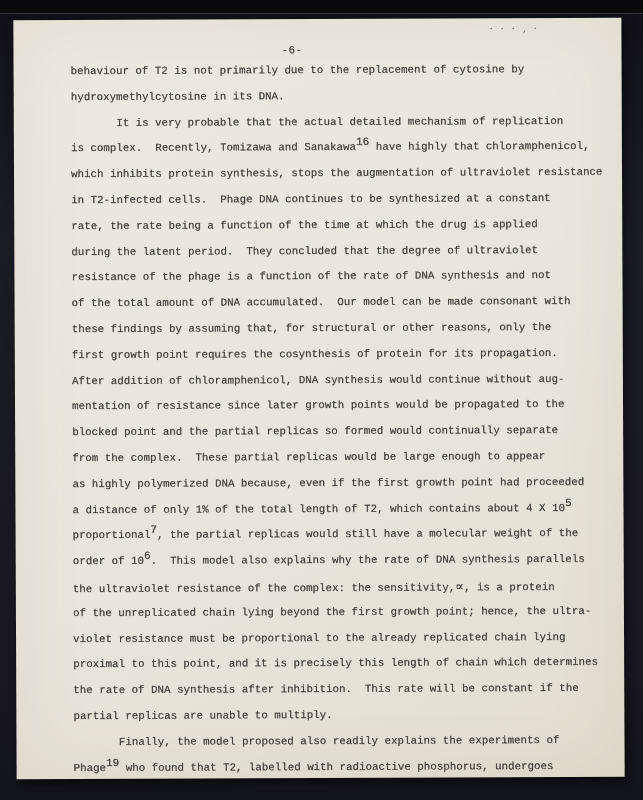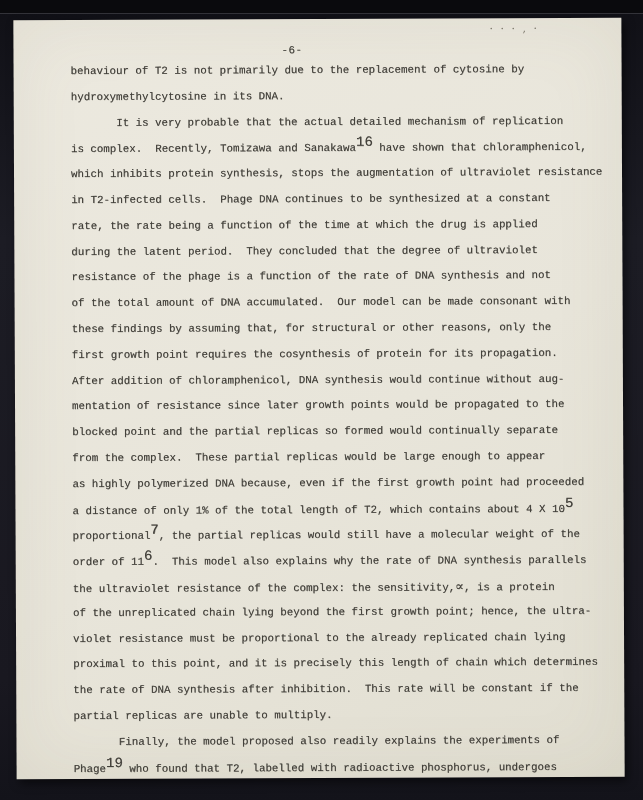--- a/index.html
+++ b/index.html
@@ -68,21 +68,21 @@
     text-shadow: 0.3px 0.3px 0.5px rgba(64,62,56,0.55);
   }
   .line {
     height: 25.8px;
     line-height: 25.8px;
     white-space: pre;
   }
   .sup {
     position: relative;
     top: -5px;
-    font-size: 14px;
+    font-size: 11px;
   }
   .u {
     text-underline-offset: 2px;
   }
   .alpha {
     font-family: "DejaVu Serif", serif;
     font-style: italic;
     font-size: 13px;
   }
 </style>
@@ -91,37 +91,37 @@
 
 <div class="top-strip"></div>
 
 <div class="paper">
   <div class="page-number">-6-</div>
   <div class="pencil-marks">· · · ,     ·</div>
   <div class="doc-body">
       <div class="line"><span>behaviour of T2 is not primarily due to the replacement of cytosine by</span></div>
       <div class="line"><span>hydroxymethylcytosine in its DNA.</span></div>
       <div class="line"><span>       It is very probable that the actual detailed mechanism of replication</span></div>
-      <div class="line"><span>is complex.  Recently, Tomizawa and Sanakawa</span><span class="sup">16</span><span> have shown that chloramphenicol,</span></div>
+      <div class="line"><span>is complex.  Recently, Tomizawa and Sanakawa</span><span class="sup">16</span><span> have highly that chloramphenicol,</span></div>
       <div class="line"><span>which inhibits protein synthesis, stops the augmentation of ultraviolet resistance</span></div>
       <div class="line"><span>in T2-infected cells.  Phage DNA continues to be synthesized at a constant</span></div>
       <div class="line"><span>rate, the rate being a function of the time at which the drug is applied</span></div>
       <div class="line"><span>during the latent period.  They concluded that the degree of ultraviolet</span></div>
       <div class="line"><span>resistance of the phage is a function of the rate of DNA synthesis and not</span></div>
       <div class="line"><span>of the total amount of DNA accumulated.  Our model can be made consonant with</span></div>
       <div class="line"><span>these findings by assuming that, for structural or other reasons, only the</span></div>
       <div class="line"><span class="u">first</span><span> growth point requires the cosynthesis of protein for its propagation.</span></div>
       <div class="line"><span>After addition of chloramphenicol, DNA synthesis would continue without aug-</span></div>
       <div class="line"><span>mentation of resistance since later growth points would be propagated to the</span></div>
       <div class="line"><span>blocked point and the partial replicas so formed would continually separate</span></div>
       <div class="line"><span>from the complex.  These partial replicas would be large enough to appear</span></div>
       <div class="line"><span>as highly polymerized DNA because, even if the first growth point had proceeded</span></div>
       <div class="line"><span>a distance of only 1% of the total length of T2, which contains about 4 X 10</span><span class="sup">5</span></div>
       <div class="line"><span>proportional</span><span class="sup">7</span><span>, the partial replicas would still have a molecular weight of the</span></div>
-      <div class="line"><span>order of 11</span><span class="sup">6</span><span>.  This model also explains why the rate of DNA synthesis parallels</span></div>
+      <div class="line"><span>order of 10</span><span class="sup">6</span><span>.  This model also explains why the rate of DNA synthesis parallels</span></div>
       <div class="line"><span>the ultraviolet resistance of the complex: the sensitivity,</span><span class="alpha">∝</span><span>, is a protein</span></div>
       <div class="line"><span>of the unreplicated chain lying beyond the first growth point; hence, the ultra-</span></div>
       <div class="line"><span>violet resistance must be proportional to the already replicated chain lying</span></div>
       <div class="line"><span>proximal to this point, and it is precisely this length of chain which determines</span></div>
       <div class="line"><span>the rate of DNA synthesis after inhibition.  This rate will be constant if the</span></div>
       <div class="line"><span>partial replicas are unable to multiply.</span></div>
       <div class="line"><span>       Finally, the model proposed also readily explains the experiments of</span></div>
       <div class="line"><span>Phage</span><span class="sup">19</span><span> who found that T2, labelled with radioactive phosphorus, undergoes</span></div>
     </div>
 </div>

